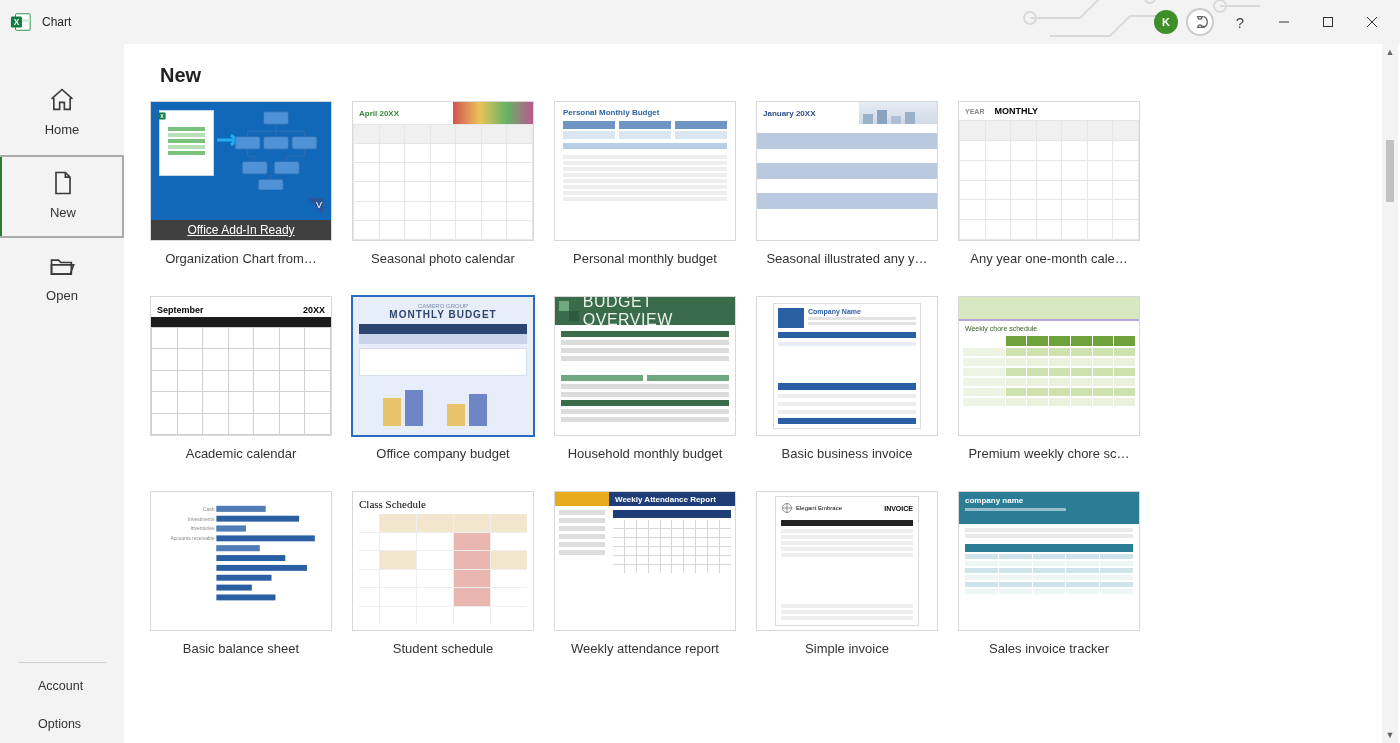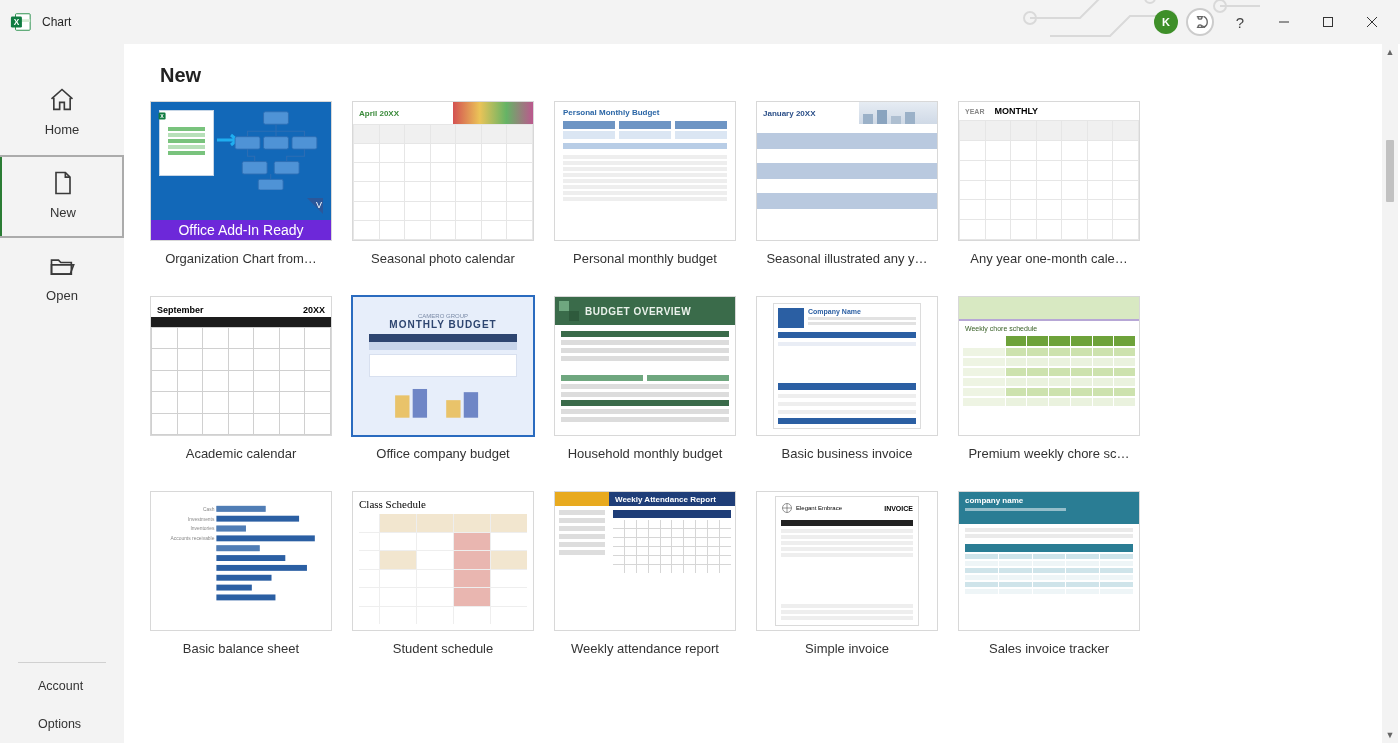--- a/index.html
+++ b/index.html
@@ -113,21 +113,21 @@
     display:flex; align-items:center; justify-content:center; }
   .scroll .track { flex: 1; width: 16px; position: relative; }
   .scroll .handle { position: absolute; left: 4px; right: 4px; top: 80px; height: 62px;
     background: #c1c1c1; border-radius: 1px; }
   .cal { flex:1; display:grid; grid-template-columns:repeat(7,1fr); grid-auto-rows:1fr; gap:1px; background:#e6e6e6; padding:1px; }
   .cal .c { background:#fff; }
   .cal .dh { background:#f0f0f0; }
   .bandrow { height:9px; }
 
   
-  .bluef { background:#6d28d9; color:#fff; font-size:14px; display:flex; align-items:center; justify-content:center; height:20px; }
+  .bluef { background:#404040; color:#fff; font-size:12px; display:flex; align-items:center; justify-content:center; height:20px;text-decoration:underline; }
 </style>
 </head>
 <body>
 
 <div class="titlebar">
   <svg class="circuit" width="280" height="80">
     <g stroke="#cfcfcf" stroke-width="2" fill="none">
       <path d="M10 42 L60 42 L80 22 L130 22"></path>
       <circle cx="10" cy="42" r="6"></circle>
       <circle cx="130" cy="22" r="5"></circle>
@@ -470,21 +470,21 @@
               <div class="c"></div>
               <div class="c"></div>
               <div class="c"></div>
               <div class="c"></div>
           </div>
         </div>
         <div class="tlabel">Academic calendar</div>
       </div>
 
       <div class="template selected">
-        <div class="thumb" style="background:#e7eefa; padding:16px;">
+        <div class="thumb" style="background:#e7eefa; padding:6px;">
           <div style="text-align:center; font-size:6px; color:#7a8aa6;">CAMERO GROUP</div>
           <div style="text-align:center; font-size:10px; font-weight:600; letter-spacing:1px; color:#2e4570; margin-bottom:4px;">MONTHLY BUDGET</div>
           <div style="height:10px; background:#2e4570;"></div>
           <div style="height:10px; background:#c7d4ea;"></div>
           <div style="height:28px; background:#fff; margin:4px 0; border:1px solid #d8e0ef;"></div>
           <svg width="100%" height="48" viewBox="0 0 160 48">
             <rect x="20" y="18" width="18" height="28" fill="#e9c36a"></rect>
             <rect x="42" y="10" width="18" height="36" fill="#6f86c6"></rect>
             <rect x="84" y="24" width="18" height="22" fill="#e9c36a"></rect>
             <rect x="106" y="14" width="18" height="32" fill="#6f86c6"></rect>
@@ -493,21 +493,21 @@
         <div class="tlabel">Office company budget</div>
       </div>
 
       <div class="template">
         <div class="thumb">
           <div style="height:28px; background:#3a6b4a; display:flex; align-items:center;">
             <svg width="30" height="28">
                 <rect x="4" y="4" width="10" height="10" fill="#6fa77f"></rect>
                 <rect x="14" y="14" width="10" height="10" fill="#2e5a3c"></rect>
               </svg>
-            <span style="color:#eaf2eb; font-size:10px; font-weight:700; letter-spacing:.5px;">BUDGET OVERVIEW</span>
+            <span style="color:#eaf2eb; font-size:16px; font-weight:400; letter-spacing:.5px;">BUDGET OVERVIEW</span>
           </div>
           <div style="flex:1; padding:6px; display:flex; flex-direction:column; gap:3px;">
             <div style="height:6px;background:#3a6b4a;"></div>
             <div style="height:5px;background:#dcdcdc;"></div>
               <div style="height:5px;background:#dcdcdc;"></div>
               <div style="height:5px;background:#dcdcdc;"></div>
             <div style="height:8px;"></div>
             <div style="display:flex;gap:4px;">
                 <div style="flex:1;height:6px;background:#6fa77f;"></div>
                 <div style="flex:1;height:6px;background:#6fa77f;"></div>

